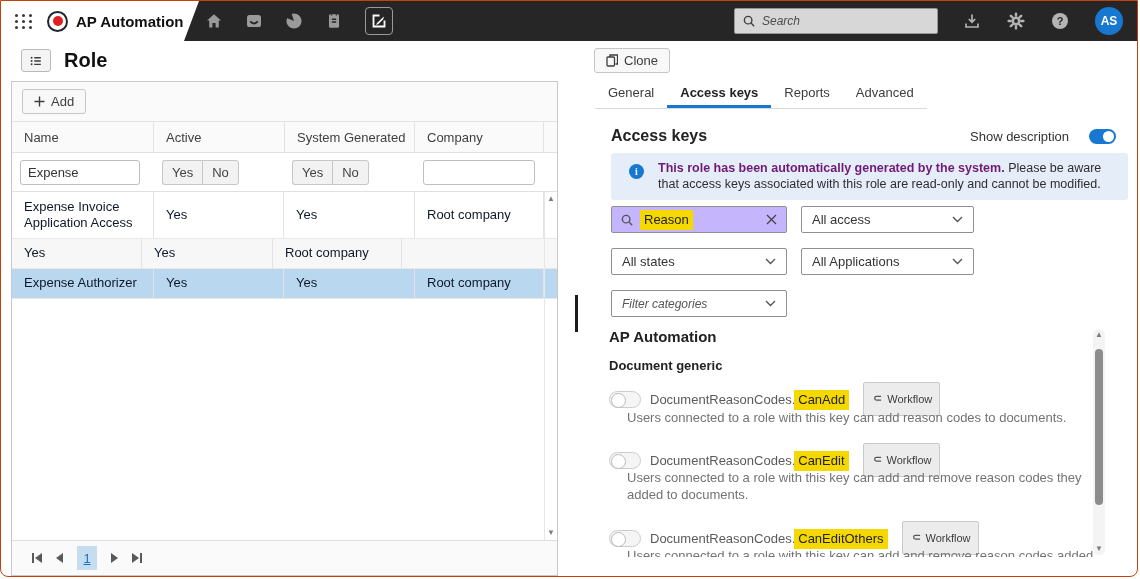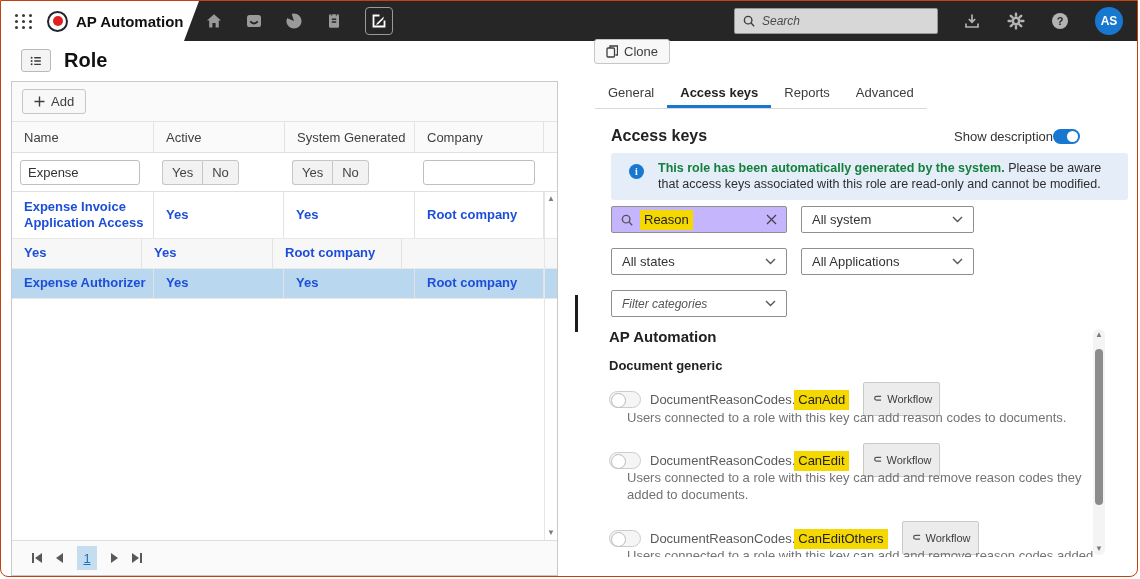--- a/index.html
+++ b/index.html
@@ -51,54 +51,54 @@
   .tfilter { height:39px; display:flex; align-items:center; border-bottom:1px solid #e0e0e0; }
   .tfilter .fcell { padding-left:8px; display:flex; align-items:center; }
   .tfilter input { height:25px; border:1px solid #bfbfbf; border-radius:3px; padding:0 7px; font-size:13px;
                    font-family:inherit; color:#333; width:120px; }
   .tfilter .c4 input { width:112px; }
   .seg { display:inline-flex; }
   .seg span { height:25px; padding:0 9px; display:flex; align-items:center; background:#f2f2f2;
               border:1px solid #c6c6c6; color:#444; }
   .seg span:first-child { border-radius:3px 0 0 3px; border-right:none; }
   .seg span:last-child { border-radius:0 3px 3px 0; }
-  .trow { display:flex; border-bottom:1px solid #e8e8e8; color:#1d4ed8;font-weight:bold; }
+  .trow { display:flex; border-bottom:1px solid #e8e8e8; color:#0f172a; }
   .trow.r1 { height:47px; } .trow.r2 { height:30px; background:#f7f7f7; } .trow.r3 { height:30px; background:#b9d7ef; }
   .trow .cell { line-height:1.25; }
   .grid-vscroll { position:absolute; right:0; top:110px; bottom:35px; width:13px; border-left:1px solid #e6e6e6;
                   display:flex; flex-direction:column; justify-content:space-between; align-items:center; padding:3px 0; }
   .scroll-arrow { font-size:8px; color:#7d7d7d; line-height:8px; }
   .pager { position:absolute; left:0; right:0; bottom:0; height:35px; background:#fafafa; border-top:1px solid #ddd;
            display:flex; align-items:center; gap:14px; padding-left:20px; }
   .pgbtn { display:inline-flex; align-items:center; gap:1px; }
   .tri { width:0; height:0; border-top:5px solid transparent; border-bottom:5px solid transparent; }
   .tri.left { border-right:7px solid #595959; }
   .tri.right { border-left:7px solid #595959; }
   .pgbar { width:2px; height:10px; background:#595959; }
   .pg-current { width:20px; height:24px; background:#c6dcef; color:#1873c4; display:flex; align-items:center;
                 justify-content:center; text-decoration:underline; }
 
   .splitter { position:absolute; left:574px; top:294px; width:3px; height:37px; background:#1c1c1c; }
 
   
-  .clone-btn { position:absolute; left:593px; top:38px; }
+  .clone-btn { position:absolute; left:593px; top:47px; }
   .tabs { position:absolute; left:594px; top:78px; display:inline-flex; border-bottom:1px solid #d9d9d9; }
   .tab { padding:6px 13px 8px; color:#3d3d3d; cursor:pointer; }
   .tab.active { font-weight:bold; color:#222; box-shadow:inset 0 -3px 0 #1878d0; }
   .rp-heading { position:absolute; left:610px; top:126px; font-size:16px; font-weight:bold; color:#222; }
-  .show-desc { position:absolute; left:919px; top:128px; width:160px; display:flex; align-items:center;
-               justify-content:flex-end; gap:0; }
+  .show-desc { position:absolute; left:955px; top:128px; width:160px; display:flex; align-items:center;
+               justify-content:flex-end; gap:20px; }
   .switch-on { width:27px; height:15px; border-radius:8px; background:#1878d0; position:relative; }
   .switch-on::after { content:""; position:absolute; right:2px; top:2px; width:11px; height:11px; background:#fff; border-radius:50%; }
   .banner { position:absolute; left:610px; top:152px; width:517px; height:47px; background:#e4edf8; border-radius:3px;
             display:flex; align-items:flex-start; padding:7px 12px 0 18px; gap:14px; }
   .info-ic { margin-top:4px; flex:0 0 15px; width:15px; height:15px; border-radius:50%; background:#1878d0; color:#fff;
              font-size:10px; font-weight:bold; font-family:"Liberation Serif",serif; display:flex; align-items:center; justify-content:center; }
   .banner-text { line-height:16px; font-size:12.5px; color:#2e2e2e; width:470px; }
-  .banner-text b { color:#15803d; }
+  .banner-text b { color:#701a75; }
 
   .finput { position:absolute; height:27px; border:1px solid #8f8f8f; border-radius:2px; background:#c4b5fd;
             display:flex; align-items:center; padding:0 9px; gap:7px; color:#333; }
   .finput svg.mag { width:12px; height:12px; color:#555; }
   .hl { background:#f5d800; color:#222; padding:2px 4px 3px; }
   .clear-x { margin-left:auto; width:11px; height:11px; color:#444; }
   .dropdown { position:absolute; height:27px; border:1px solid #8f8f8f; border-radius:2px; background:#fff;
               display:flex; align-items:center; justify-content:space-between; padding:0 10px; color:#333; }
   .dropdown svg { width:11px; height:7px; color:#555; }
   .dropdown.placeholder span { font-style:italic; font-size:12px; color:#555; }
@@ -319,21 +319,21 @@
     <svg class="mag" viewBox="0 0 14 14">
         <circle cx="6" cy="6" r="4.4" fill="none" stroke="currentColor" stroke-width="1.6"></circle>
         <path d="M9.4 9.4 L13 13" stroke="currentColor" stroke-width="1.6"></path>
       </svg>
     <span class="hl">Reason</span>
     <svg class="clear-x" viewBox="0 0 11 11">
         <path d="M1 1 L10 10 M10 1 L1 10" stroke="currentColor" stroke-width="1.3"></path>
       </svg>
   </div>
   <div class="dropdown" style="left:800px; top:205px; width:173px;">
-    <span>All system</span>
+    <span>All access</span>
     <svg viewBox="0 0 11 7">
         <path d="M1 1 L5.5 5.5 L10 1" fill="none" stroke="currentColor" stroke-width="1.4"></path>
       </svg>
   </div>
   <div class="dropdown" style="left:610px; top:247px; width:176px;">
     <span>All states</span>
     <svg viewBox="0 0 11 7">
         <path d="M1 1 L5.5 5.5 L10 1" fill="none" stroke="currentColor" stroke-width="1.4"></path>
       </svg>
   </div>

